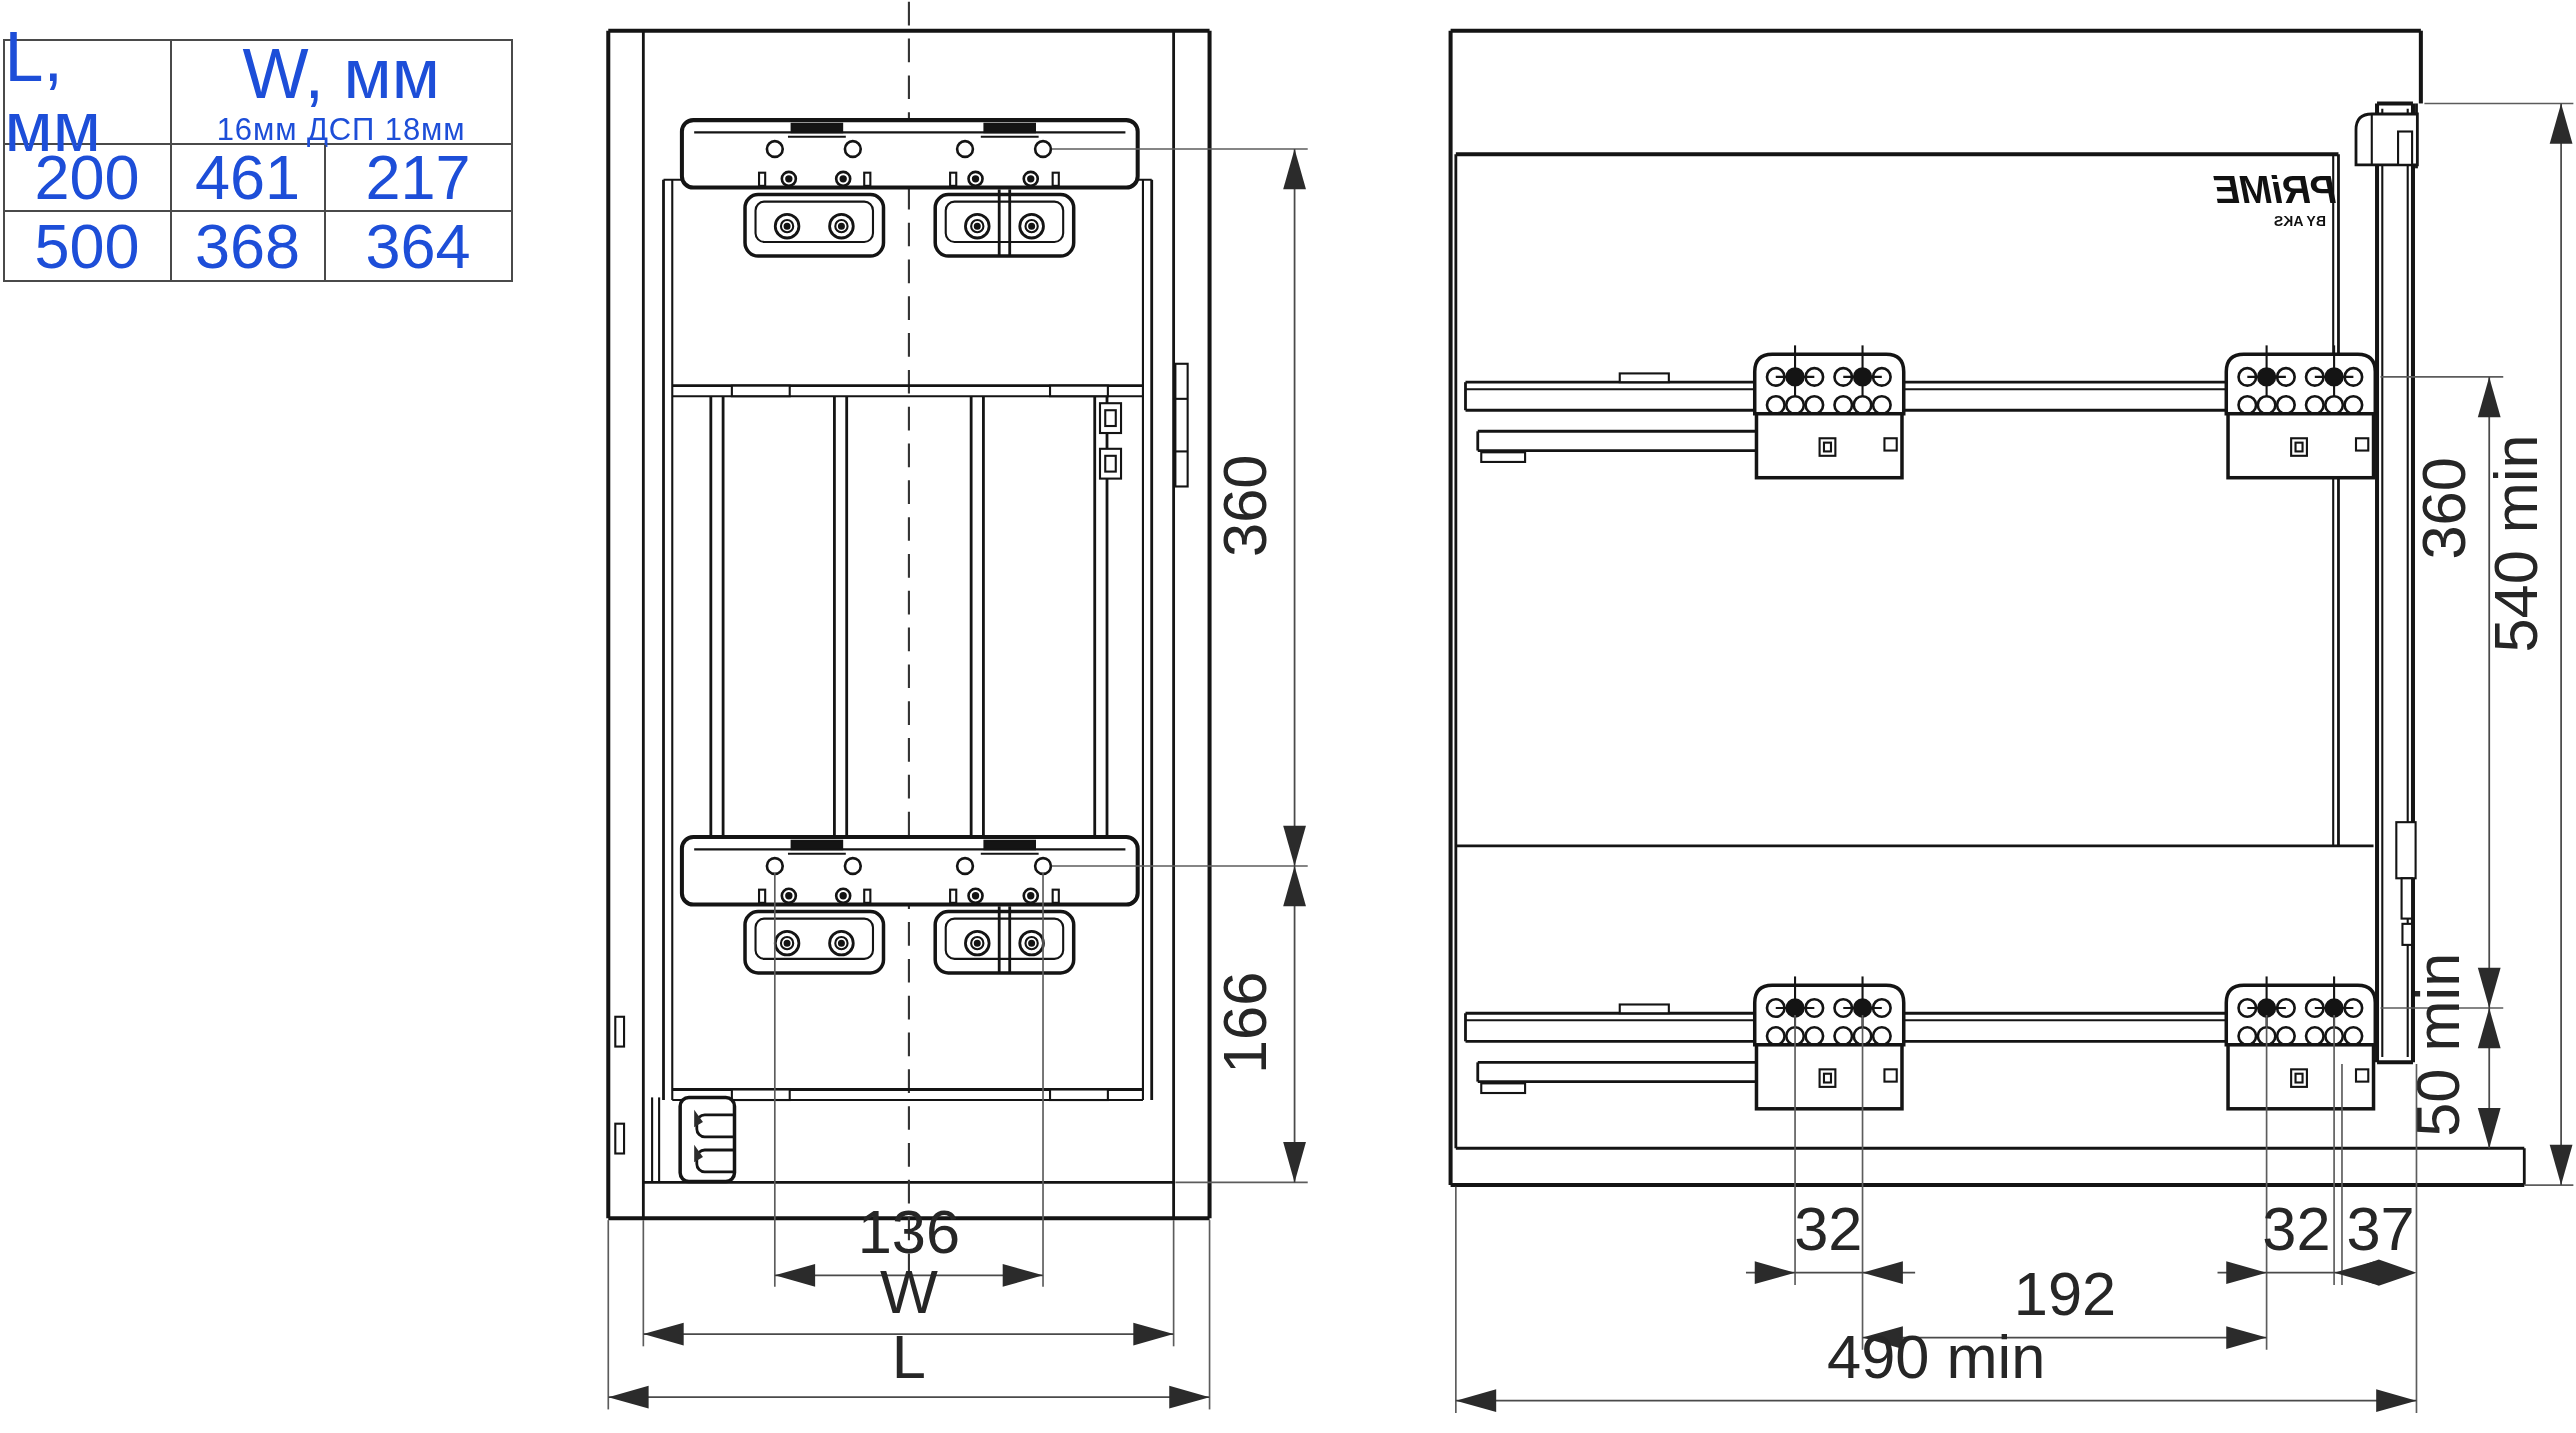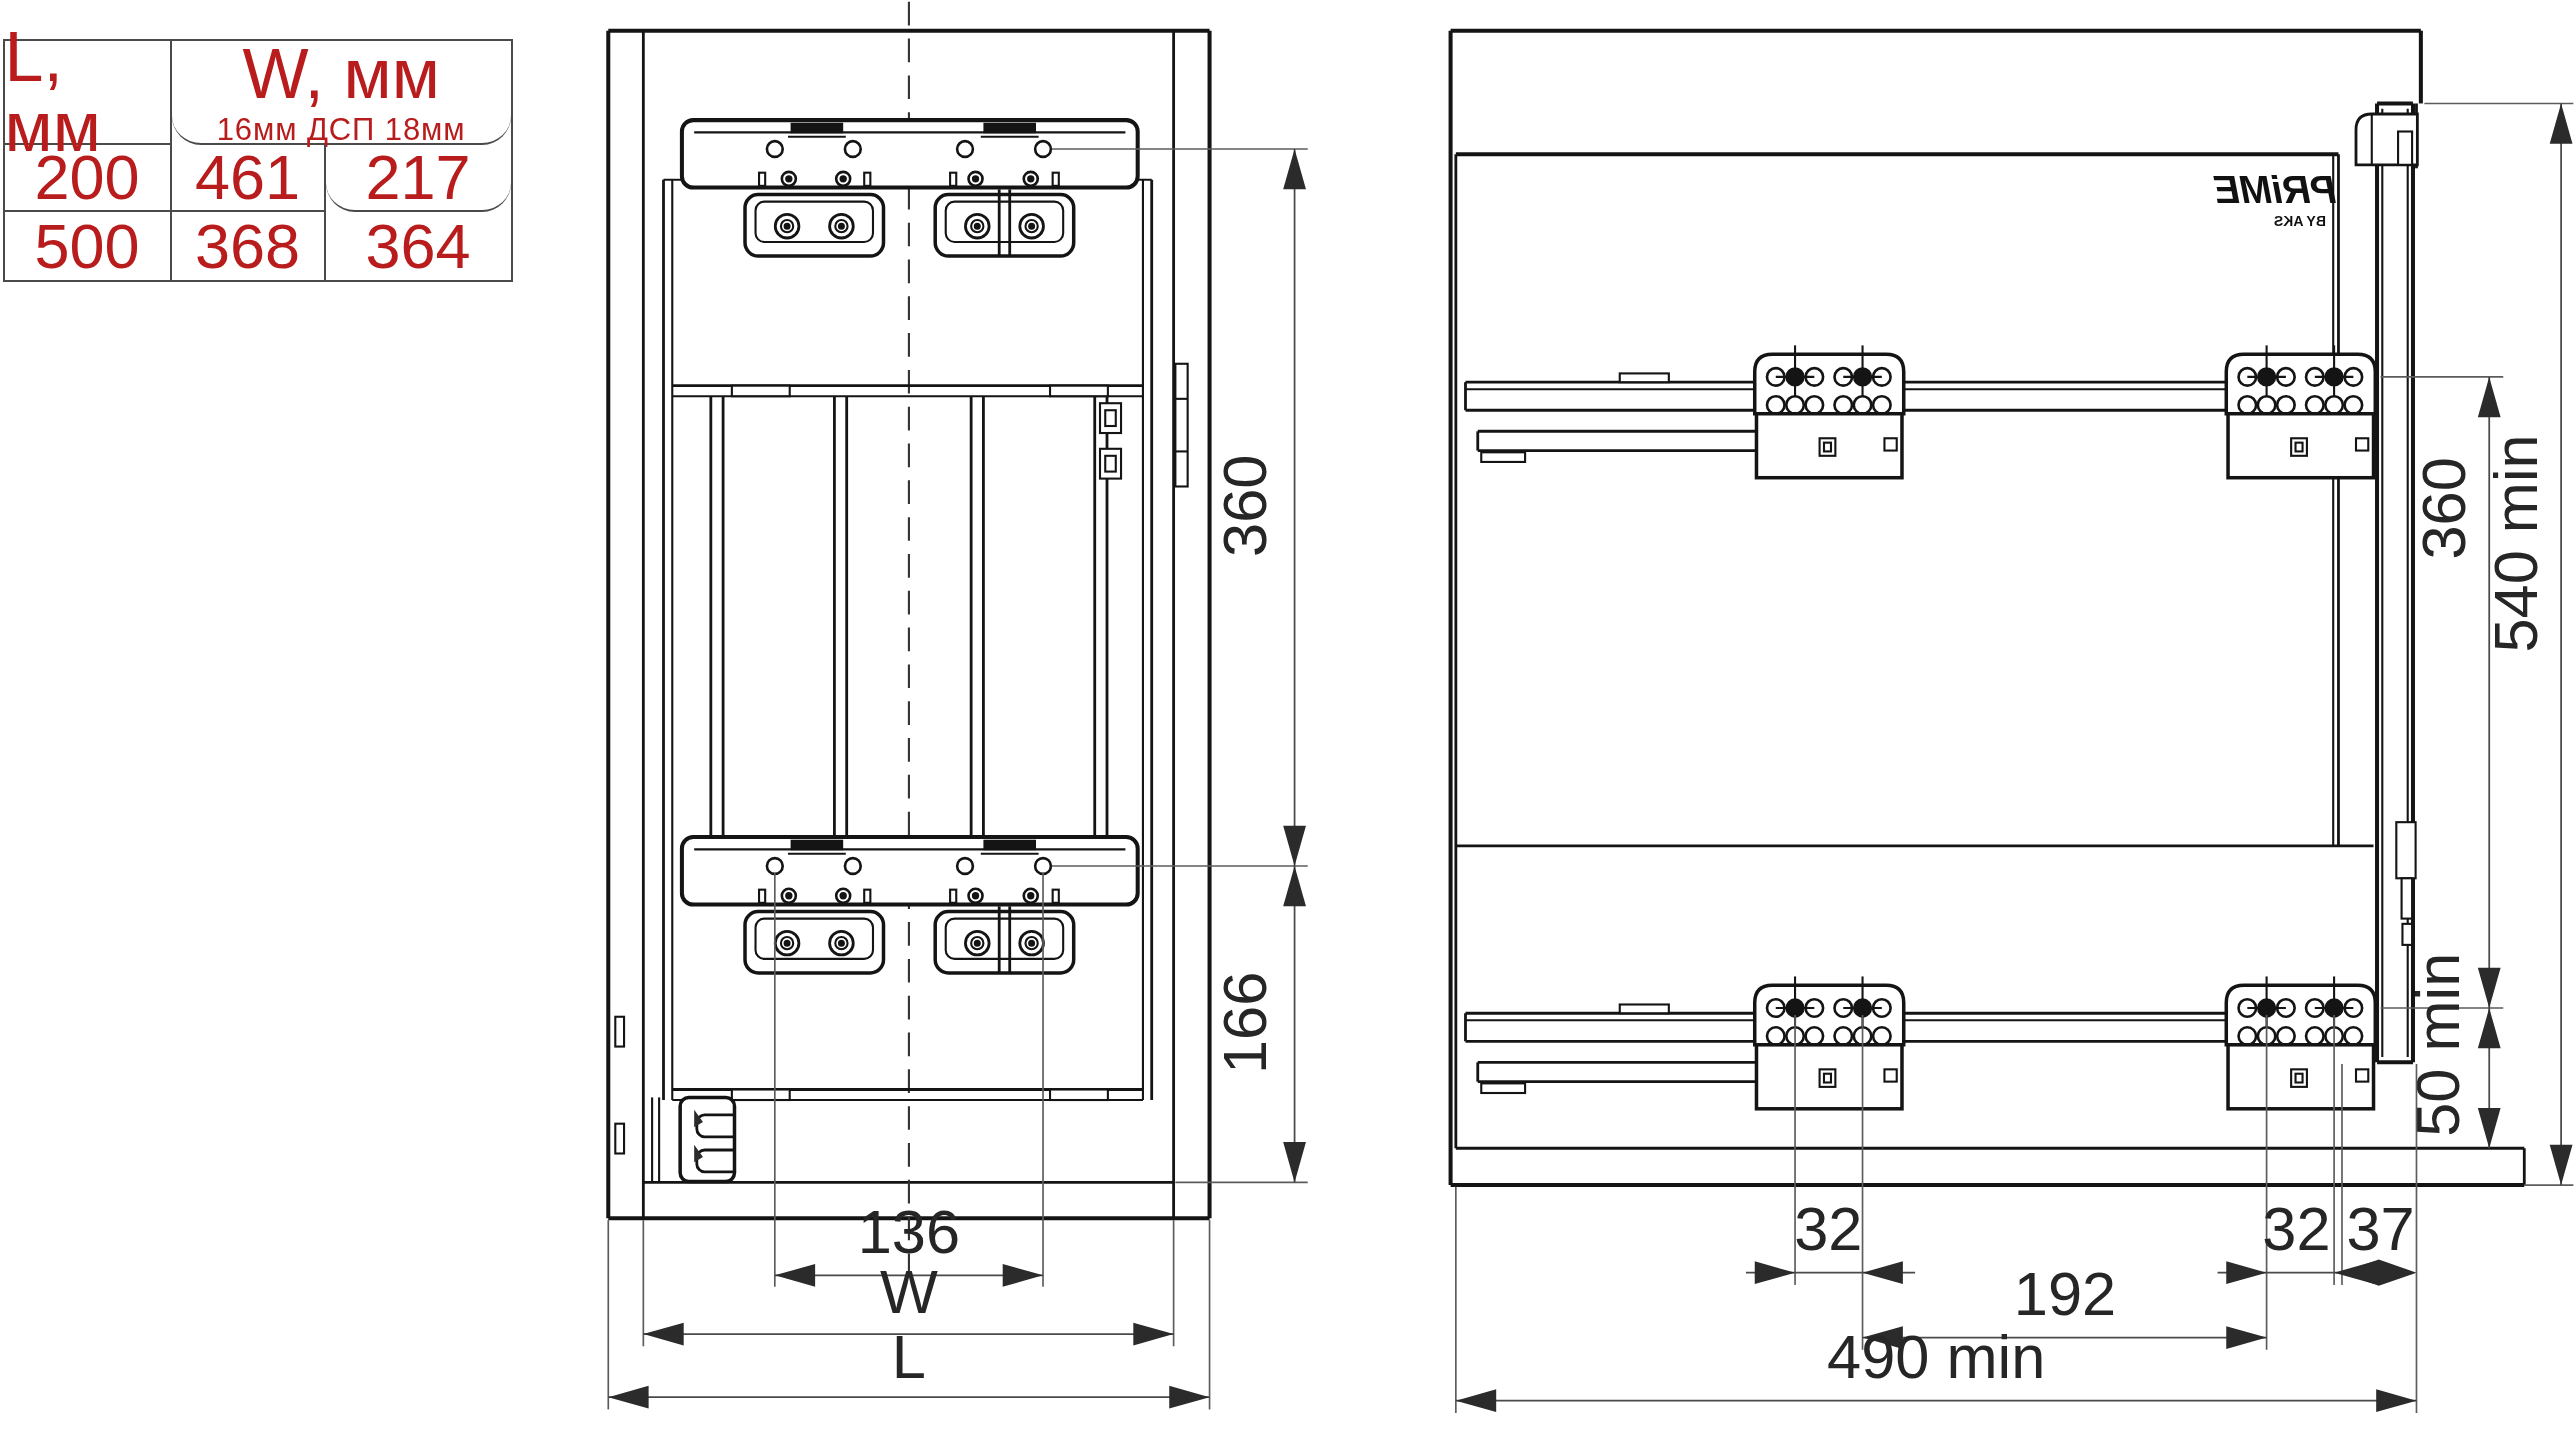--- a/index.html
+++ b/index.html
@@ -7,30 +7,30 @@
   .stage{position:relative;width:2576px;height:1434px;background:#ffffff;overflow:hidden;}
   .drawing{position:absolute;left:0;top:0;}
 
   
   .spec-table{
     position:absolute;left:2.6px;top:39px;
     display:grid;
     grid-template-columns:167px 154px 185px;
     grid-template-rows:104px 67px 68px;
     border:2.6px solid #4a4a4a;
-    color:#b91c1c;
+    color:#1d4ed8;
     background:#ffffff;
     box-sizing:border-box;
   }
   .spec-table .cell{
     display:flex;align-items:center;justify-content:center;
     border-right:2.6px solid #4a4a4a;border-bottom:2.6px solid #4a4a4a;
     box-sizing:border-box;line-height:1;
   }
-  .spec-table .last-col{border-right:none;border-radius:29px;}
+  .spec-table .last-col{border-right:none;}
   .spec-table .last-row{border-bottom:none;}
   .hdr-l{font-size:70px;}
   .hdr-w{grid-column:2/4;flex-direction:column;justify-content:center;gap:5.3px;border-right:none;}
   .hdr-w .main{font-size:70px;}
   .hdr-w .sub{font-size:31px;letter-spacing:0.9px;}
   .num{font-size:63px;}
 
   
   .geo{stroke:#141414;fill:none;}
   .geoW{stroke:#141414;fill:#ffffff;}

